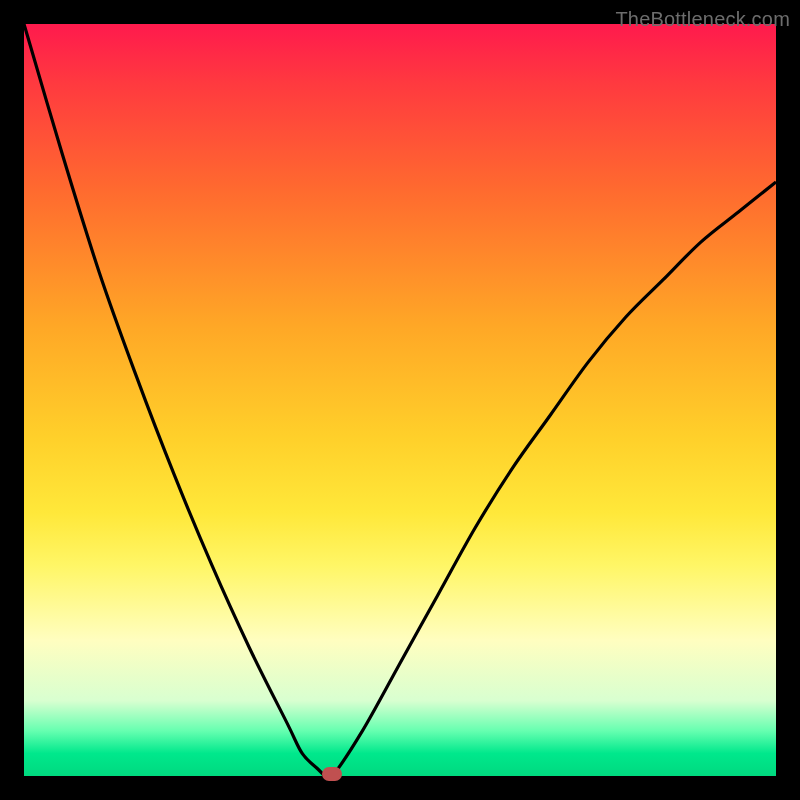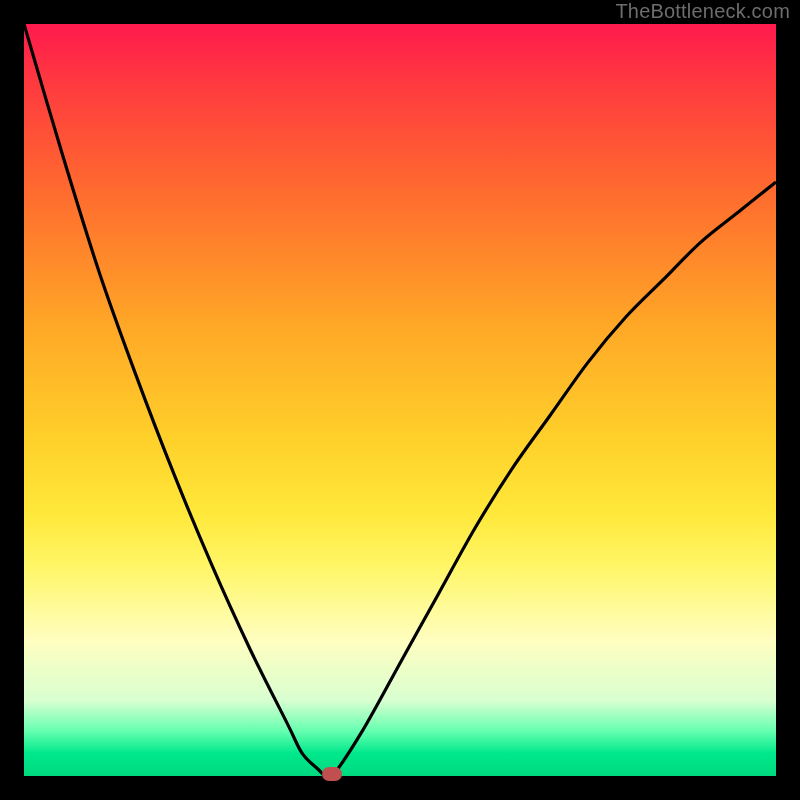--- a/index.html
+++ b/index.html
@@ -36,21 +36,21 @@
       #fff666 72%,
       #fffec0 82%,
       #d8ffd0 90%,
       #66ffb0 94%,
       #00e88c 97%,
       #00d97f 100%
     );
   }
   .watermark {
     position: absolute;
-    top: 0;
+    top: 8px;
     right: 10px;
     color: #6d6d6d;
     font-size: 20px;
     letter-spacing: 0.2px;
     user-select: none;
   }
   svg.curve {
     position: absolute;
     left: 0;
     top: 0;

